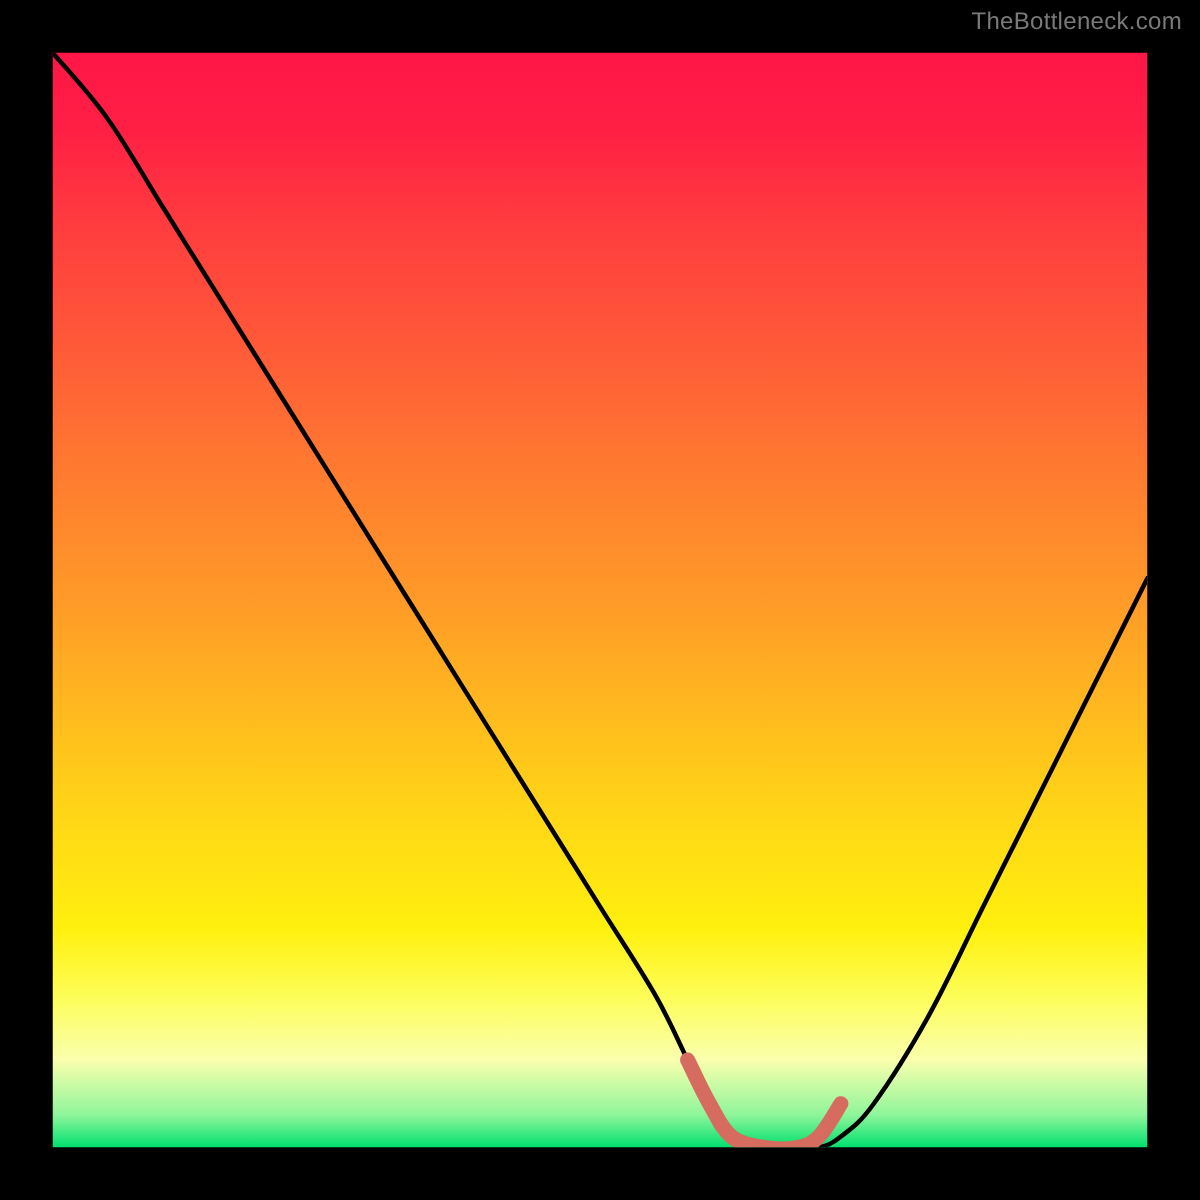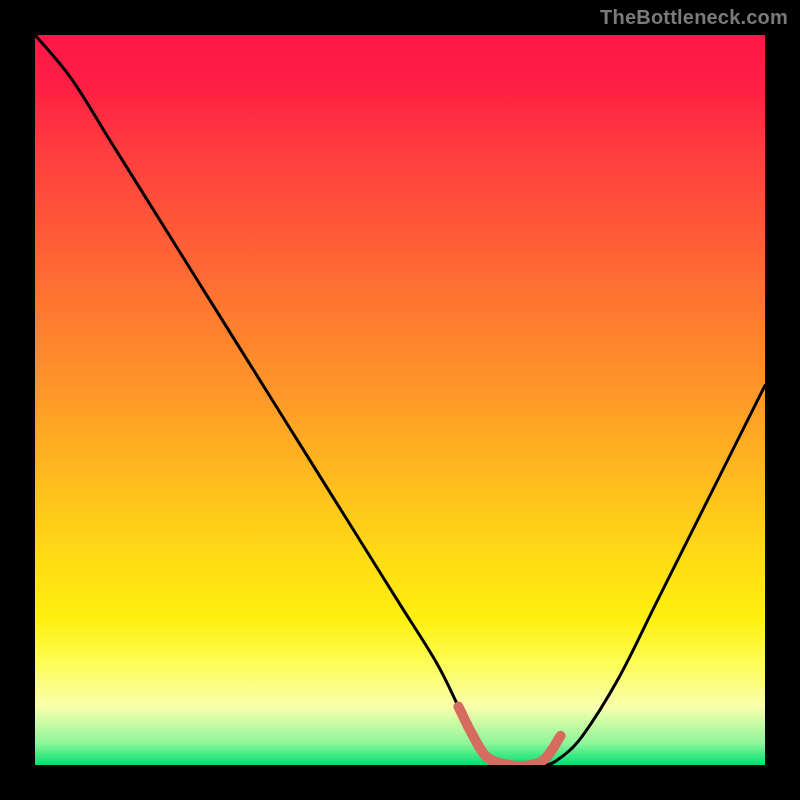--- a/index.html
+++ b/index.html
@@ -13,21 +13,21 @@
       #ff7a30 38%,
       #ff9a28 50%,
       #ffb91f 60%,
       #ffd716 70%,
       #fff00e 80%,
       #fdfd55 86%,
       #faffad 92%,
       #8ff59a 97%,
       #00e070 100%)}
   svg.curve{position:absolute;inset:0}
-  .watermark{position:absolute;top:6px;right:12px;color:#7a7a7a;font-size:20px;font-weight:700;letter-spacing:.2px}
+  .watermark{position:absolute;top:6px;right:12px;color:#7a7a7a;font-size:16px;font-weight:400;letter-spacing:.2px}
 </style>
 </head>
 <body>
 
 <div class="frame">
   <div class="plot">
     <div class="grad"></div>
     <svg class="curve" viewBox="0 0 730 730" preserveAspectRatio="none">
       <path fill="none" stroke="#000" stroke-width="3" stroke-linecap="round" d="M 0 0 C 6.569999999999999 7.884000000000012, 23.36 25.40400000000006, 36.5 43.80000000000007 C 49.64 62.196000000000076, 59.86 81.17600000000006, 73 102.20000000000005 C 86.14 123.22400000000003, 96.36 139.57600000000002, 109.5 160.60000000000002 C 122.64 181.62400000000002, 132.86 197.97600000000006, 146 219.00000000000006 C 159.14 240.02400000000006, 169.36 256.376, 182.5 277.4 C 195.64 298.424, 205.86 314.77599999999995, 219 335.79999999999995 C 232.14 356.82399999999996, 242.35999999999999 373.176, 255.49999999999997 394.2 C 268.64 415.224, 278.86 431.576, 292 452.6 C 305.14 473.624, 315.36 489.976, 328.5 511 C 341.64 532.024, 351.86 548.376, 365 569.4 C 378.14 590.424, 390.98800000000006 609.404, 401.50000000000006 627.8 C 412.01200000000006 646.1959999999999, 416.83 658.46, 423.4 671.6 C 429.96999999999997 684.74, 432.74399999999997 691.602, 438 700.8 C 443.25600000000003 709.9979999999999, 446.03000000000003 717.4440000000001, 452.6 722.7 C 459.17 727.956, 466.616 728.686, 474.5 730 C 482.384 731.314, 489.83000000000004 730, 496.40000000000003 730 C 502.97 730, 505.74399999999997 731.314, 510.99999999999994 730 C 516.256 728.686, 519.03 727.956, 525.6 722.7 C 532.1700000000001 717.4440000000001, 536.988 715.254, 547.5 700.8 C 558.012 686.3459999999999, 570.86 666.052, 584 642.4 C 597.14 618.7479999999999, 607.36 595.68, 620.5 569.4 C 633.64 543.12, 643.86 522.68, 657 496.4 C 670.14 470.12, 680.36 449.68, 693.5 423.40000000000003 C 706.64 397.12000000000006, 723.43 363.53999999999996, 730 350.4" id="curvePath"></path>
       <path fill="none" stroke="#d66b5f" stroke-width="10" stroke-linecap="round" d="M 423.4 671.6 C 426.02799999999996 676.856, 432.74399999999997 691.602, 438 700.8 C 443.25600000000003 709.9979999999999, 446.03000000000003 717.4440000000001, 452.6 722.7 C 459.17 727.956, 466.616 728.686, 474.5 730 C 482.384 731.314, 489.83000000000004 731.314, 496.40000000000003 730 C 502.97 728.686, 505.74399999999997 727.956, 510.99999999999994 722.7 C 516.256 717.4440000000001, 522.972 704.742, 525.6 700.8" id="bandPath"></path>

